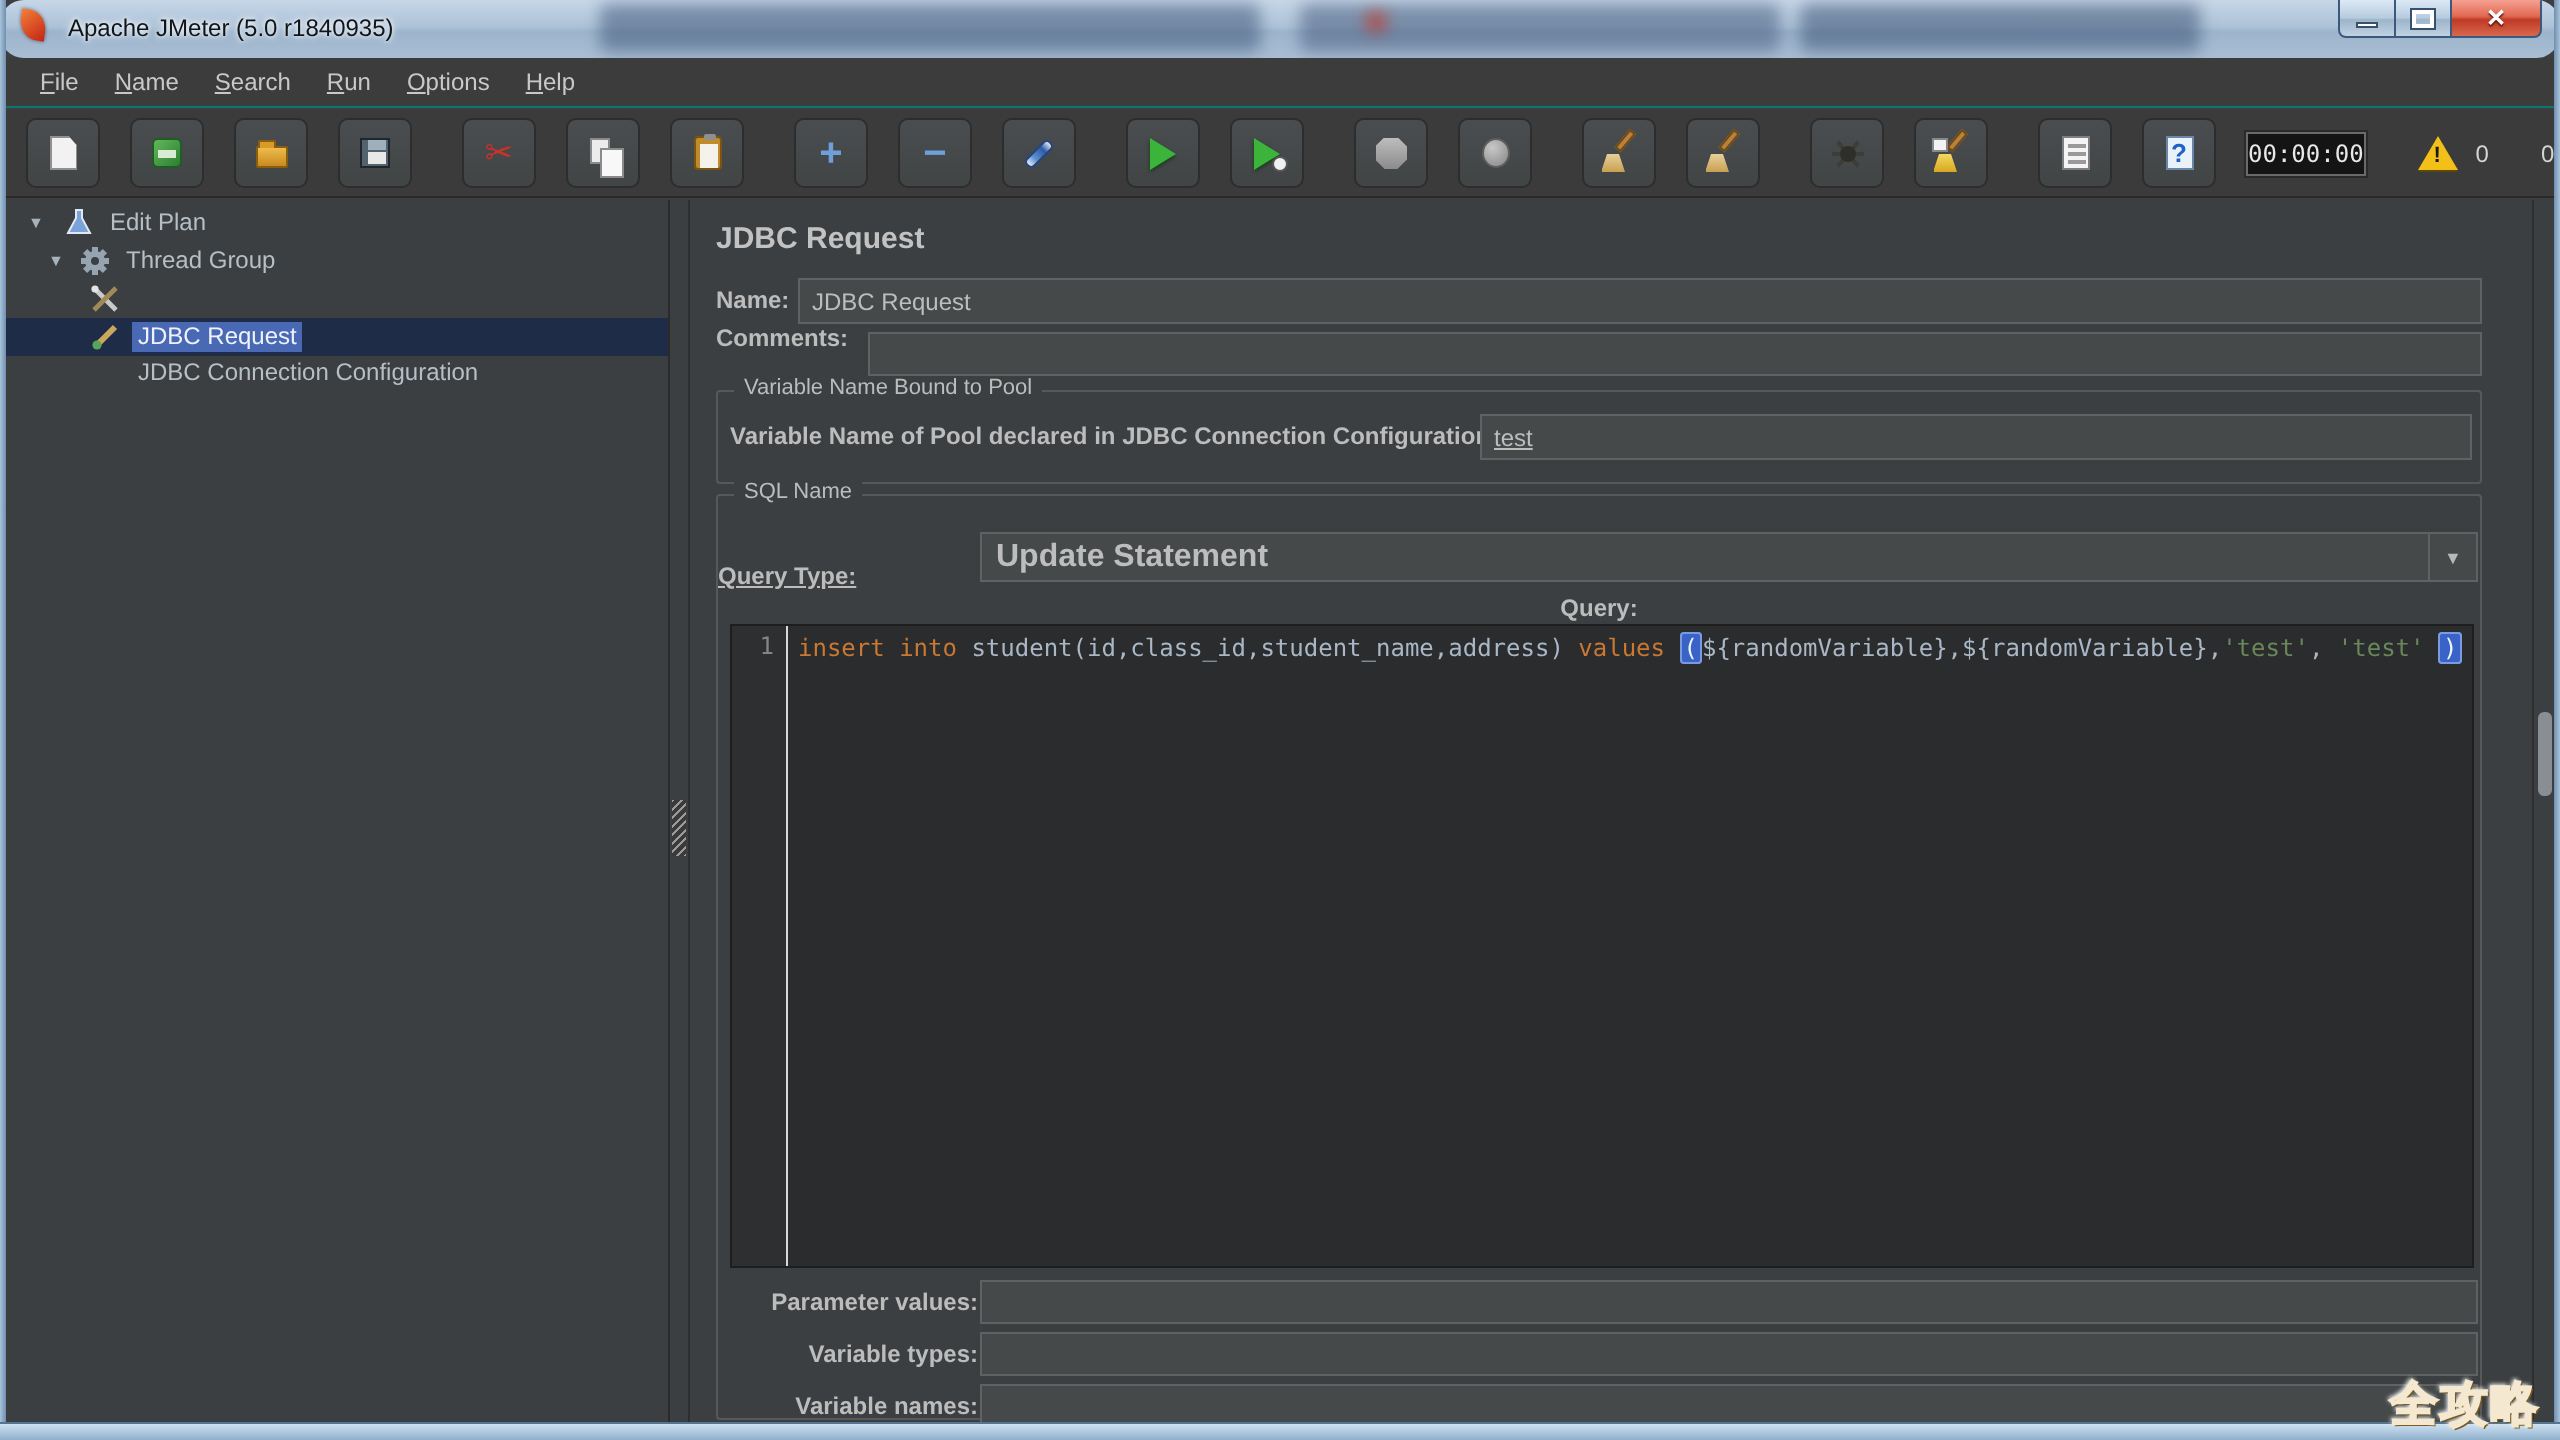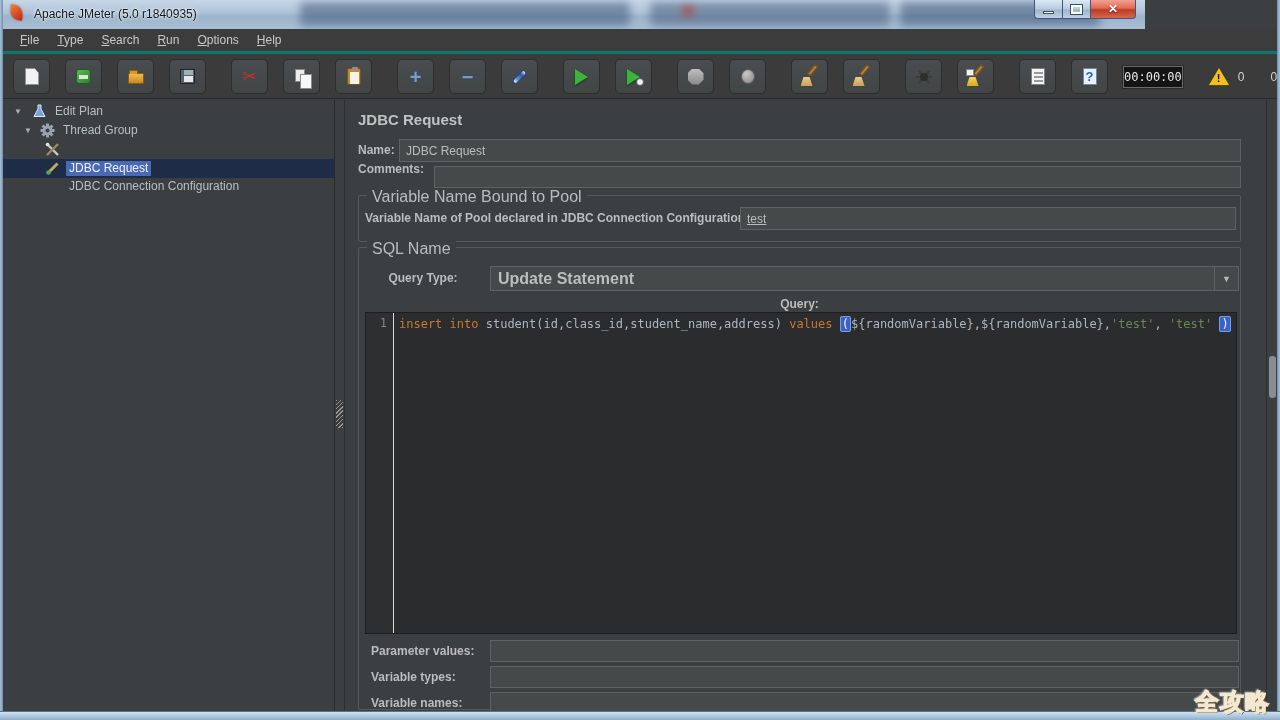--- a/index.html
+++ b/index.html
@@ -8,23 +8,23 @@
   .window { position:relative; width:1280px; height:720px; background:#3c3f41; overflow:hidden; }
 
   
   .edge { position:absolute; z-index:40; }
   .edge-left { left:0; top:0; width:3px; height:720px; background:linear-gradient(90deg,#a9c3da,#6f8fae); }
   .edge-right { right:0; top:0; width:3px; height:720px; background:linear-gradient(270deg,#a9c3da,#6f8fae); }
   .edge-bottom { left:0; bottom:0; width:1280px; height:9px;
     background:linear-gradient(180deg,#cfe2f2,#8fb0cc); border-top:1px solid #55748f; }
 
   
-  .titlebar { position:absolute; left:0; top:0; width:1145px; height:29px; overflow:hidden;
+  .titlebar { position:absolute; left:0; top:0; width:1280px; height:29px; overflow:hidden;
     background:linear-gradient(180deg,#c6d6e7 0%,#aec3d8 45%,#9cb4cc 55%,#a9bed4 100%);
-    border-bottom:1px solid #5d7documents90; z-index:30; }
+    border-bottom:1px solid #5d7documents90; z-index:30;border-radius:12px; }
   .tb-blob { position:absolute; top:2px; height:24px; filter:blur(4px); opacity:.55; border-radius:4px; }
   .blob1 { left:300px; width:330px; background:#42597c; }
   .blob2 { left:650px; width:240px; background:#4a5f80; }
   .blob3 { left:900px; width:200px; background:#3e5576; }
   .blob4 { left:683px; width:10px; height:10px; top:6px; background:#c23a2a; opacity:.8; }
   .jmeter-logo { position:absolute; left:10px; top:5px; width:13px; height:15px;
     background:linear-gradient(135deg,#f2803a,#c42414); border-radius:0 70% 0 70%;
     transform:rotate(8deg); box-shadow:0 0 2px rgba(0,0,0,.5); }
   .title-text { position:absolute; left:34px; top:7px; font-size:12px; color:#10151a;
     text-shadow:0 0 4px rgba(255,255,255,.9), 0 0 2px rgba(255,255,255,.9); }
@@ -35,21 +35,21 @@
   .win-btn.min { width:29px; border-radius:0 0 0 4px; }
   .win-btn.max { width:28px; border-left:none; }
   .win-btn.close { width:45px; border-left:none; border-radius:0 0 4px 0;
     background:linear-gradient(180deg,#f5a092 0%,#e06a52 45%,#c03a24 55%,#d6684e 100%); }
   .glyph-min { width:11px; height:3px; background:#fff; border:1px solid #37506e; margin-top:7px; }
   .glyph-max { width:11px; height:9px; border:2px solid #fff; outline:1px solid #37506e; }
   .glyph-close { color:#fff; font-size:12px; font-weight:bold; text-shadow:0 1px 1px #5a1008; }
 
   
   .menubar { position:absolute; left:3px; top:29px; width:1274px; height:25px; background:#3c3c3c;
-    border-bottom:3px solid #0f766e; display:flex; align-items:center; padding-left:8px; z-index:20; }
+    border-bottom:1px solid #0f766e; display:flex; align-items:center; padding-left:8px; z-index:20; }
   .menu-item { padding:3px 9px; color:#c8c8c8; font-size:12px; cursor:default; }
   .menu-item span { display:block; }
   .menu-item span::first-letter { text-decoration:underline; }
 
   
   .toolbar { position:absolute; left:3px; top:55px; width:1274px; height:44px; background:#3b3b3b;
     border-bottom:1px solid #292929; display:flex; align-items:center; padding:0 10px; z-index:20; }
   .tb-btn { width:37px; height:35px; min-width:37px; background:linear-gradient(180deg,#4a4d4f,#424546);
     border:1px solid #2d2d2d; border-radius:5px; margin-right:15px; display:flex;
     align-items:center; justify-content:center; position:relative; }
@@ -139,45 +139,45 @@
   .lbl { font-size:12px; font-weight:bold; color:#bcbcbc; }
   .field { position:absolute; height:23px; background:#45494a; border:1px solid #5f6162;
     color:#bdbdbd; font-size:12px; font-family:"Liberation Sans", sans-serif; padding:0 6px; outline:none; }
   .row-name-lbl { position:absolute; left:13px; top:45px; }
   .field-name { left:54px; top:41px; width:842px; }
   .row-comm-lbl { position:absolute; left:13px; top:64px; }
   .field-comments { left:89px; top:68px; width:807px; height:22px; }
 
   .fieldset { position:absolute; border:1px solid #585858; border-radius:2px; }
   .legend { position:absolute; top:-8px; left:8px; background:#3c3f41; padding:0 5px;
-    font-size:16px; color:#bcbcbc;text-align:right; }
+    font-size:11px; color:#bcbcbc;text-align:right; }
   .fs-pool { left:13px; top:97px; width:883px; height:47px; }
   .pool-lbl { position:absolute; left:6px; top:15px; }
   .field-pool { left:381px; top:11px; width:496px; height:23px; }
 
   .fs-sql { left:13px; top:149px; width:883px; height:463px; }
-  .qt-lbl { position:absolute; left:0; top:23px; width:128px; text-align:center; }
+  .qt-lbl { position:absolute; left:0; top:33px; width:128px; text-align:left;text-decoration:underline; }
   .combo { position:absolute; left:131px; top:18px; width:749px; height:25px; background:#45494a;
     border:1px solid #5f6162; display:flex; align-items:center; }
   .combo-text { flex:1; padding-left:7px; font-size:16px; font-weight:bold; color:#bdbdbd; }
   .combo-arrow { width:24px; height:100%; border-left:1px solid #5f6162; display:flex;
     align-items:center; justify-content:center; color:#b8b8b8; font-size:9px; }
   .query-lbl { position:absolute; left:0; top:49px; width:100%; text-align:center; }
   .editor { position:absolute; left:6px; top:64px; width:872px; height:322px; background:#2a2c2d;
     border:1px solid #1e1e1e; display:flex; }
   .gutter { width:27px; background:#2d2f30; color:#848484; font-family:"DejaVu Sans Mono", monospace;
     font-size:12px; text-align:right; padding:3px 6px 0 0; }
   .gutter-line { width:1px; background:#d8d8d8; }
   .code-area { flex:1; padding:3px 0 0 5px; font-family:"DejaVu Sans Mono", monospace; font-size:12px;
     color:#a9b7c6; }
   .code-line { white-space:pre; line-height:16px; }
   .tok-k { color:#cb7832; }
   .tok-s { color:#6a8759; }
   .tok-p { background:#3a63c8; border:1px solid #7b9ae0; border-radius:2px; color:#eef2fa; padding:0 1px; }
-  .pv-lbl { position:absolute; left:12px; width:128px; }
+  .pv-lbl { position:absolute; left:2px; width:128px; text-align:right; }
   .pv1 { top:396px; } .pv2 { top:422px; } .pv3 { top:448px; }
   .field-pv { left:131px; width:749px; height:22px; }
   .fpv1 { top:392px; } .fpv2 { top:418px; } .fpv3 { top:444px; }
 
   
   .v-scroll { position:absolute; right:3px; top:100px; width:11px; height:610px; background:#3c3f41;
     border-left:1px solid #2e2e2e; z-index:12; }
   .v-thumb { position:absolute; left:2px; top:256px; width:7px; height:42px; background:#888e93; border-radius:3px; }
 
   
@@ -208,21 +208,21 @@
           <span class="glyph-close">✕</span>
         </div>
     </div>
   </div>
 
   <div class="menubar">
     <div class="menu-item">
         <span>File</span>
       </div>
     <div class="menu-item">
-        <span>Type</span>
+        <span>Name</span>
       </div>
     <div class="menu-item">
         <span>Search</span>
       </div>
     <div class="menu-item">
         <span>Run</span>
       </div>
     <div class="menu-item">
         <span>Options</span>
       </div>

